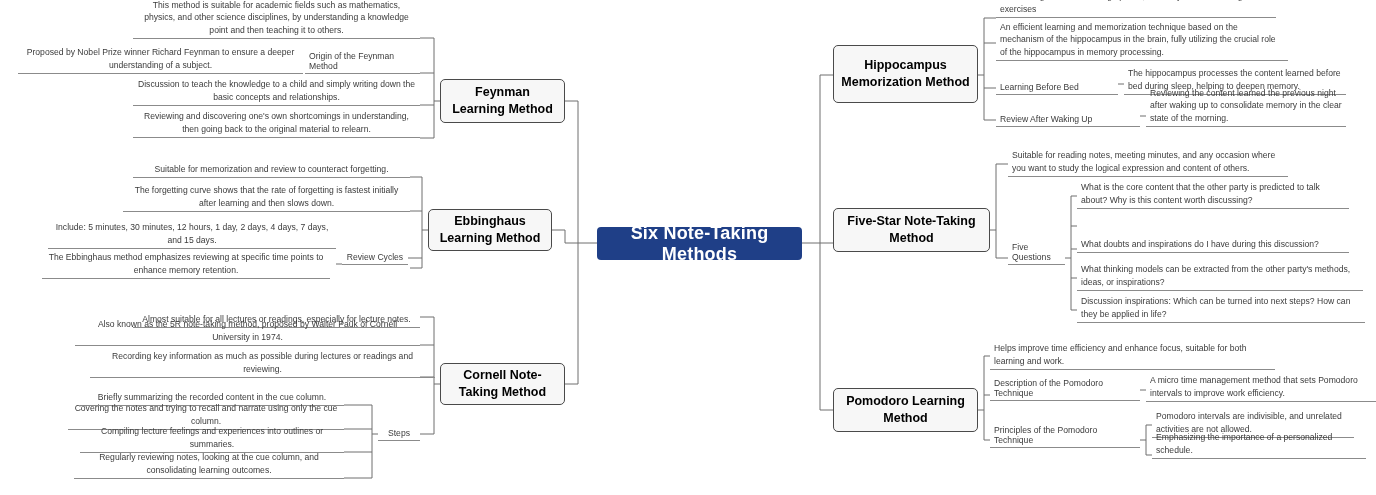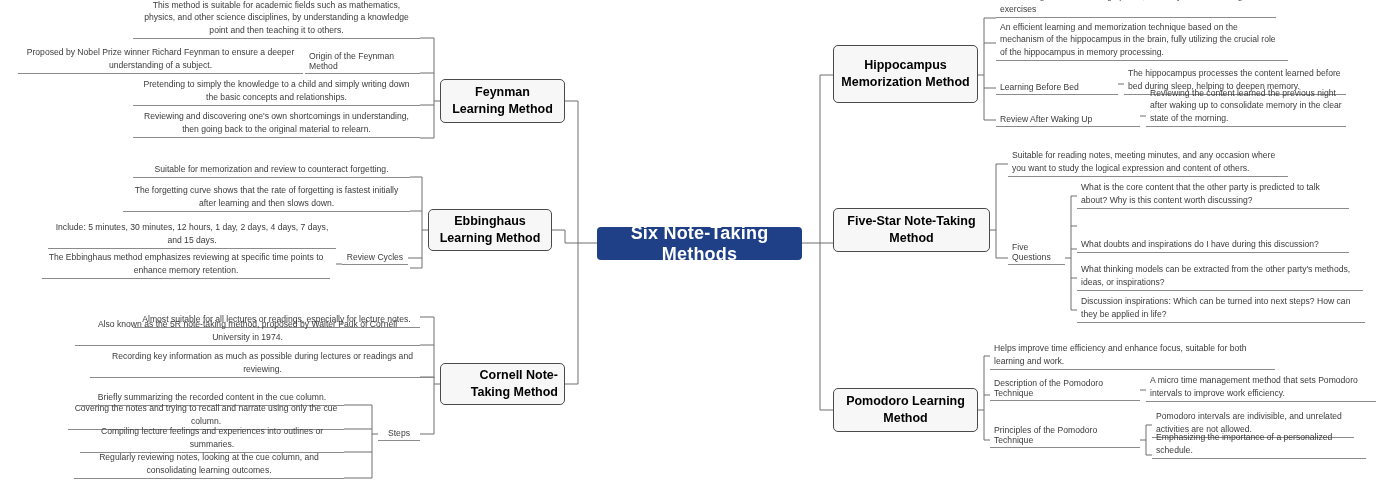--- a/index.html
+++ b/index.html
@@ -172,36 +172,36 @@
     <path d="M 1146 425 L 1152 425"></path>
     <path d="M 1146 455 L 1152 455"></path>
   </svg>
 
   <div class="node root" style="left:597px;top:227px;width:205px;height:33px;">Six Note-Taking Methods</div>
 
   <div class="node branch" style="left:440px;top:79px;width:125px;height:44px;">Feynman Learning Method</div>
 
   <div class="node branch" style="left:428px;top:209px;width:124px;height:42px;">Ebbinghaus Learning Method</div>
 
-  <div class="node branch" style="left:440px;top:363px;width:125px;height:42px;text-align:right;">Cornell Note-Taking Method</div>
+  <div class="node branch" style="left:440px;top:363px;width:125px;height:42px;">Cornell Note-Taking Method</div>
 
   <div class="node leaf c" style="left:133px;top:10px;width:287px;height:29px;">
     <span>This method is suitable for academic fields such as mathematics, physics, and other science disciplines, by understanding a knowledge point and then teaching it to others.</span>
   </div>
 
   <div class="node label l" style="left:305px;top:60px;width:115px;height:14px;">
     <span>Origin of the Feynman Method</span>
   </div>
 
   <div class="node leaf c" style="left:18px;top:56px;width:285px;height:18px;">
     <span>Proposed by Nobel Prize winner Richard Feynman to ensure a deeper understanding of a subject.</span>
   </div>
 
   <div class="node leaf c" style="left:133px;top:88px;width:287px;height:18px;">
-    <span>Pretending to simply the knowledge to a child and simply writing down the basic concepts and relationships.</span>
+    <span>Discussion to teach the knowledge to a child and simply writing down the basic concepts and relationships.</span>
   </div>
 
   <div class="node leaf c" style="left:133px;top:120px;width:287px;height:18px;">
     <span>Reviewing and discovering one's own shortcomings in understanding, then going back to the original material to relearn.</span>
   </div>
 
   <div class="node leaf c" style="left:133px;top:167px;width:277px;height:11px;">
     <span>Suitable for memorization and review to counteract forgetting.</span>
   </div>
 

